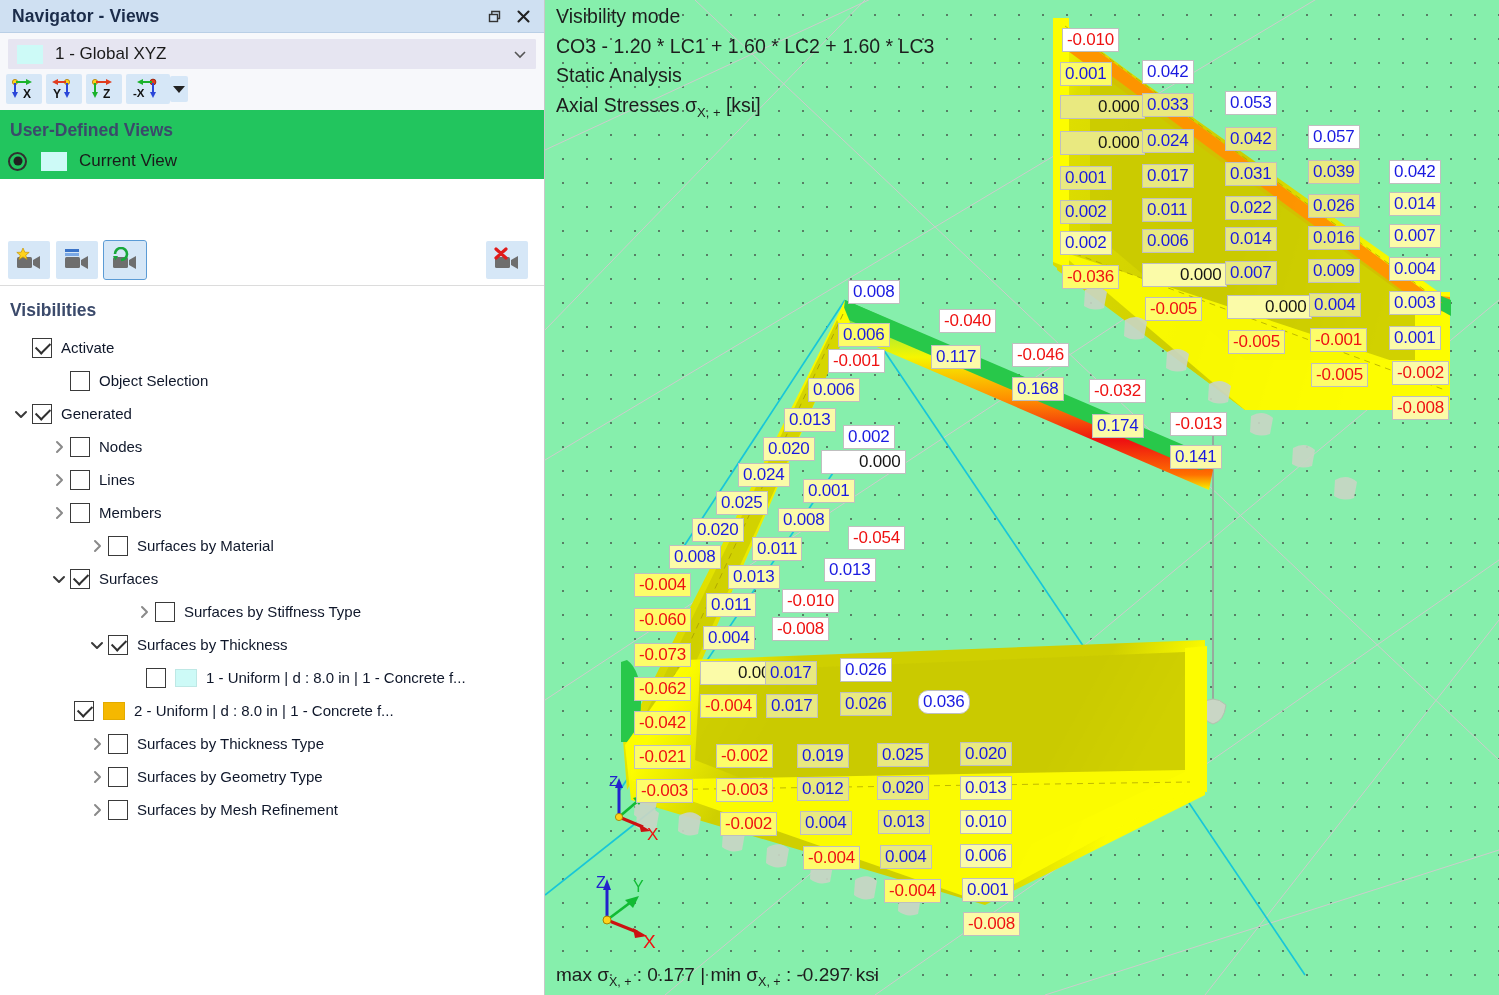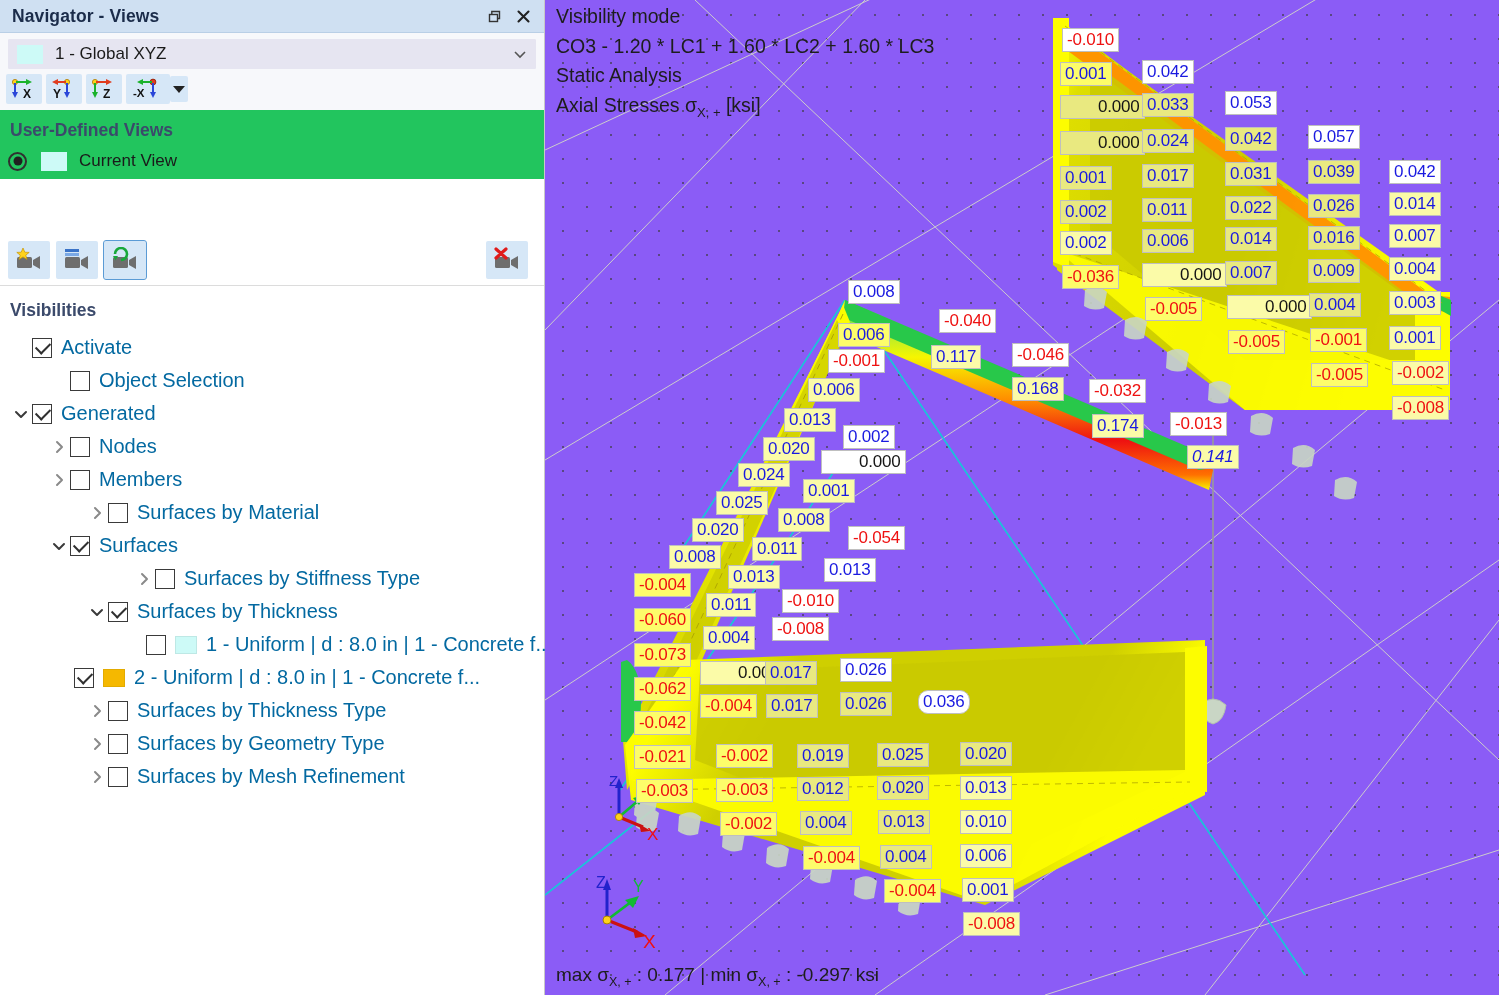--- a/index.html
+++ b/index.html
@@ -124,26 +124,26 @@
   .cb {
     width: 20px; height: 20px; border: 1.8px solid #3a3a3a;
     background:#fff; flex:0 0 auto; position:relative; margin-right: 9px;
   }
   .cb.checked::after {
     content:''; position:absolute; left:3px; top:3px;
     width: 12px; height: 7px;
     border-left: 2.2px solid #303030; border-bottom: 2.2px solid #303030;
     transform: rotate(-45deg);
   }
-  .tlabel { font-size: 20px; color:#0369a1; }
+  .tlabel { font-size: 15px; color:#0f172a; }
   .tswatch { width:22px; height:18px; margin-right:9px; flex:0 0 auto; border:1px solid rgba(0,0,0,0.07);}
 
   
   #viewport {
-    flex: 1; position: relative; background: #8b5cf6; overflow: hidden;
+    flex: 1; position: relative; background: #86efac; overflow: hidden;
   }
   #dotgrid {
     position:absolute; inset:0;
     background-image: radial-gradient(circle, #3a3a3a 0.9px, transparent 1px);
     background-size: 24px 24px;
     background-position: 6px 3px;
     opacity: 0.62;
   }
   svg#scene { position:absolute; left:0; top:0; width:954px; height:995px; }
 
@@ -336,20 +336,29 @@
             <span class="tlabel">Generated</span>
           </div>
           <div class="trow" style="padding-left: 48px;">
             <span class="exp">
               <svg width="16" height="16" viewBox="0 0 16 16">
                 <polyline points="6,3 11,8 6,13" fill="none" stroke="#8a8a8a" stroke-width="2" stroke-linecap="round" stroke-linejoin="round"></polyline>
               </svg>
             </span>
             <span class="cb"></span>
             <span class="tlabel">Nodes</span>
+          </div>
+          <div class="trow" style="padding-left: 48px;">
+            <span class="exp">
+              <svg width="16" height="16" viewBox="0 0 16 16">
+                <polyline points="6,3 11,8 6,13" fill="none" stroke="#8a8a8a" stroke-width="2" stroke-linecap="round" stroke-linejoin="round"></polyline>
+              </svg>
+            </span>
+            <span class="cb"></span>
+            <span class="tlabel">Lines</span>
           </div>
           <div class="trow" style="padding-left: 48px;">
             <span class="exp">
               <svg width="16" height="16" viewBox="0 0 16 16">
                 <polyline points="6,3 11,8 6,13" fill="none" stroke="#8a8a8a" stroke-width="2" stroke-linecap="round" stroke-linejoin="round"></polyline>
               </svg>
             </span>
             <span class="cb"></span>
             <span class="tlabel">Members</span>
           </div>
@@ -663,21 +672,21 @@
         <div class="vlab neg bg-white" style="left: 467px; top: 343px;">-0.046</div>
         <div class="vlab pos bg-ylight" style="left: 263px; top: 378px;">0.006</div>
         <div class="vlab pos bg-ylight" style="left: 467px; top: 377px;">0.168</div>
         <div class="vlab neg bg-white" style="left: 544px; top: 379px;">-0.032</div>
         <div class="vlab pos bg-ylight" style="left: 239px; top: 408px;">0.013</div>
         <div class="vlab pos bg-white" style="left: 298px; top: 425px;">0.002</div>
         <div class="vlab pos bg-ylight" style="left: 547px; top: 414px;">0.174</div>
         <div class="vlab neg bg-white" style="left: 625px; top: 412px;">-0.013</div>
         <div class="vlab pos bg-ylight" style="left: 218px; top: 437px;">0.020</div>
         <div class="vlab zero bg-white" style="left: 276px; top: 450px;">0.000</div>
-        <div class="vlab pos bg-ylight" style="left: 642px; top: 445px; font-style: italic;">0.141</div>
+        <div class="vlab pos bg-ylight" style="left: 625px; top: 445px;">0.141</div>
         <div class="vlab pos bg-ylight" style="left: 193px; top: 463px;">0.024</div>
         <div class="vlab pos bg-ylight" style="left: 258px; top: 479px;">0.001</div>
         <div class="vlab pos bg-ylight" style="left: 171px; top: 491px;">0.025</div>
         <div class="vlab pos bg-ylight" style="left: 233px; top: 508px;">0.008</div>
         <div class="vlab pos bg-ylight" style="left: 147px; top: 518px;">0.020</div>
         <div class="vlab pos bg-ylight" style="left: 207px; top: 537px;">0.011</div>
         <div class="vlab neg bg-white" style="left: 303px; top: 526px;">-0.054</div>
         <div class="vlab pos bg-ylight" style="left: 124px; top: 545px;">0.008</div>
         <div class="vlab pos bg-ylight" style="left: 183px; top: 565px;">0.013</div>
         <div class="vlab pos bg-white" style="left: 279px; top: 558px;">0.013</div>

